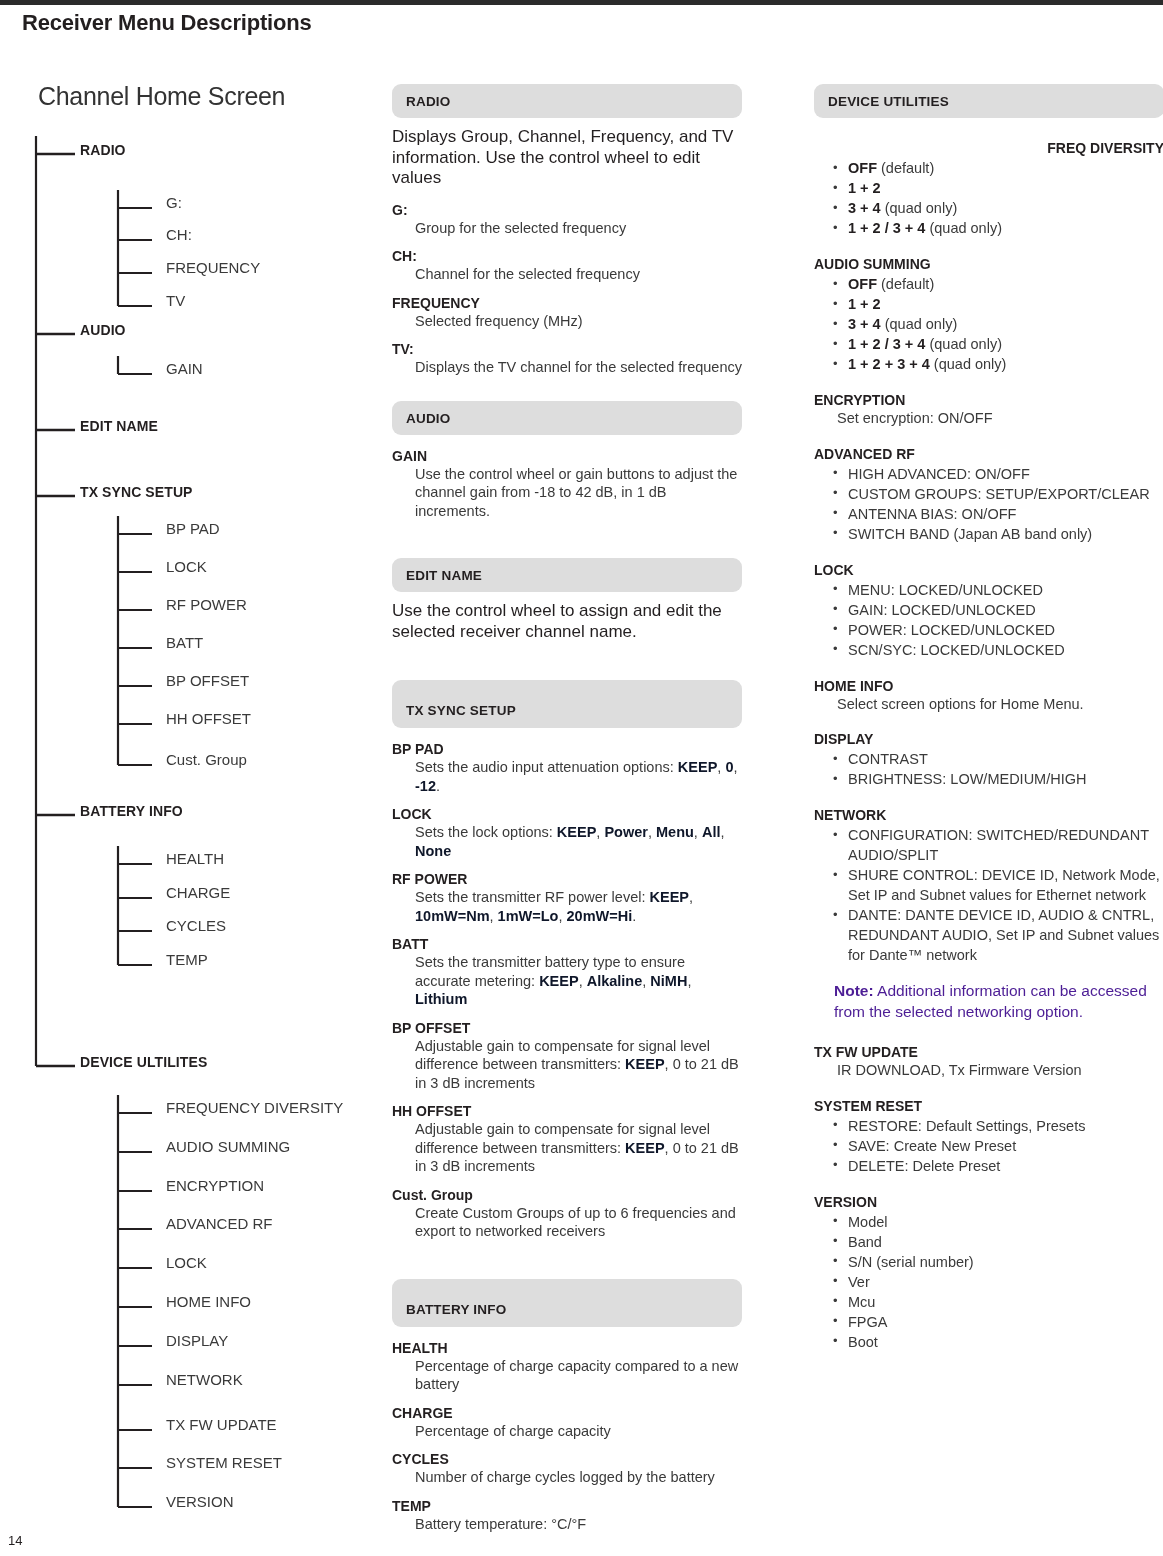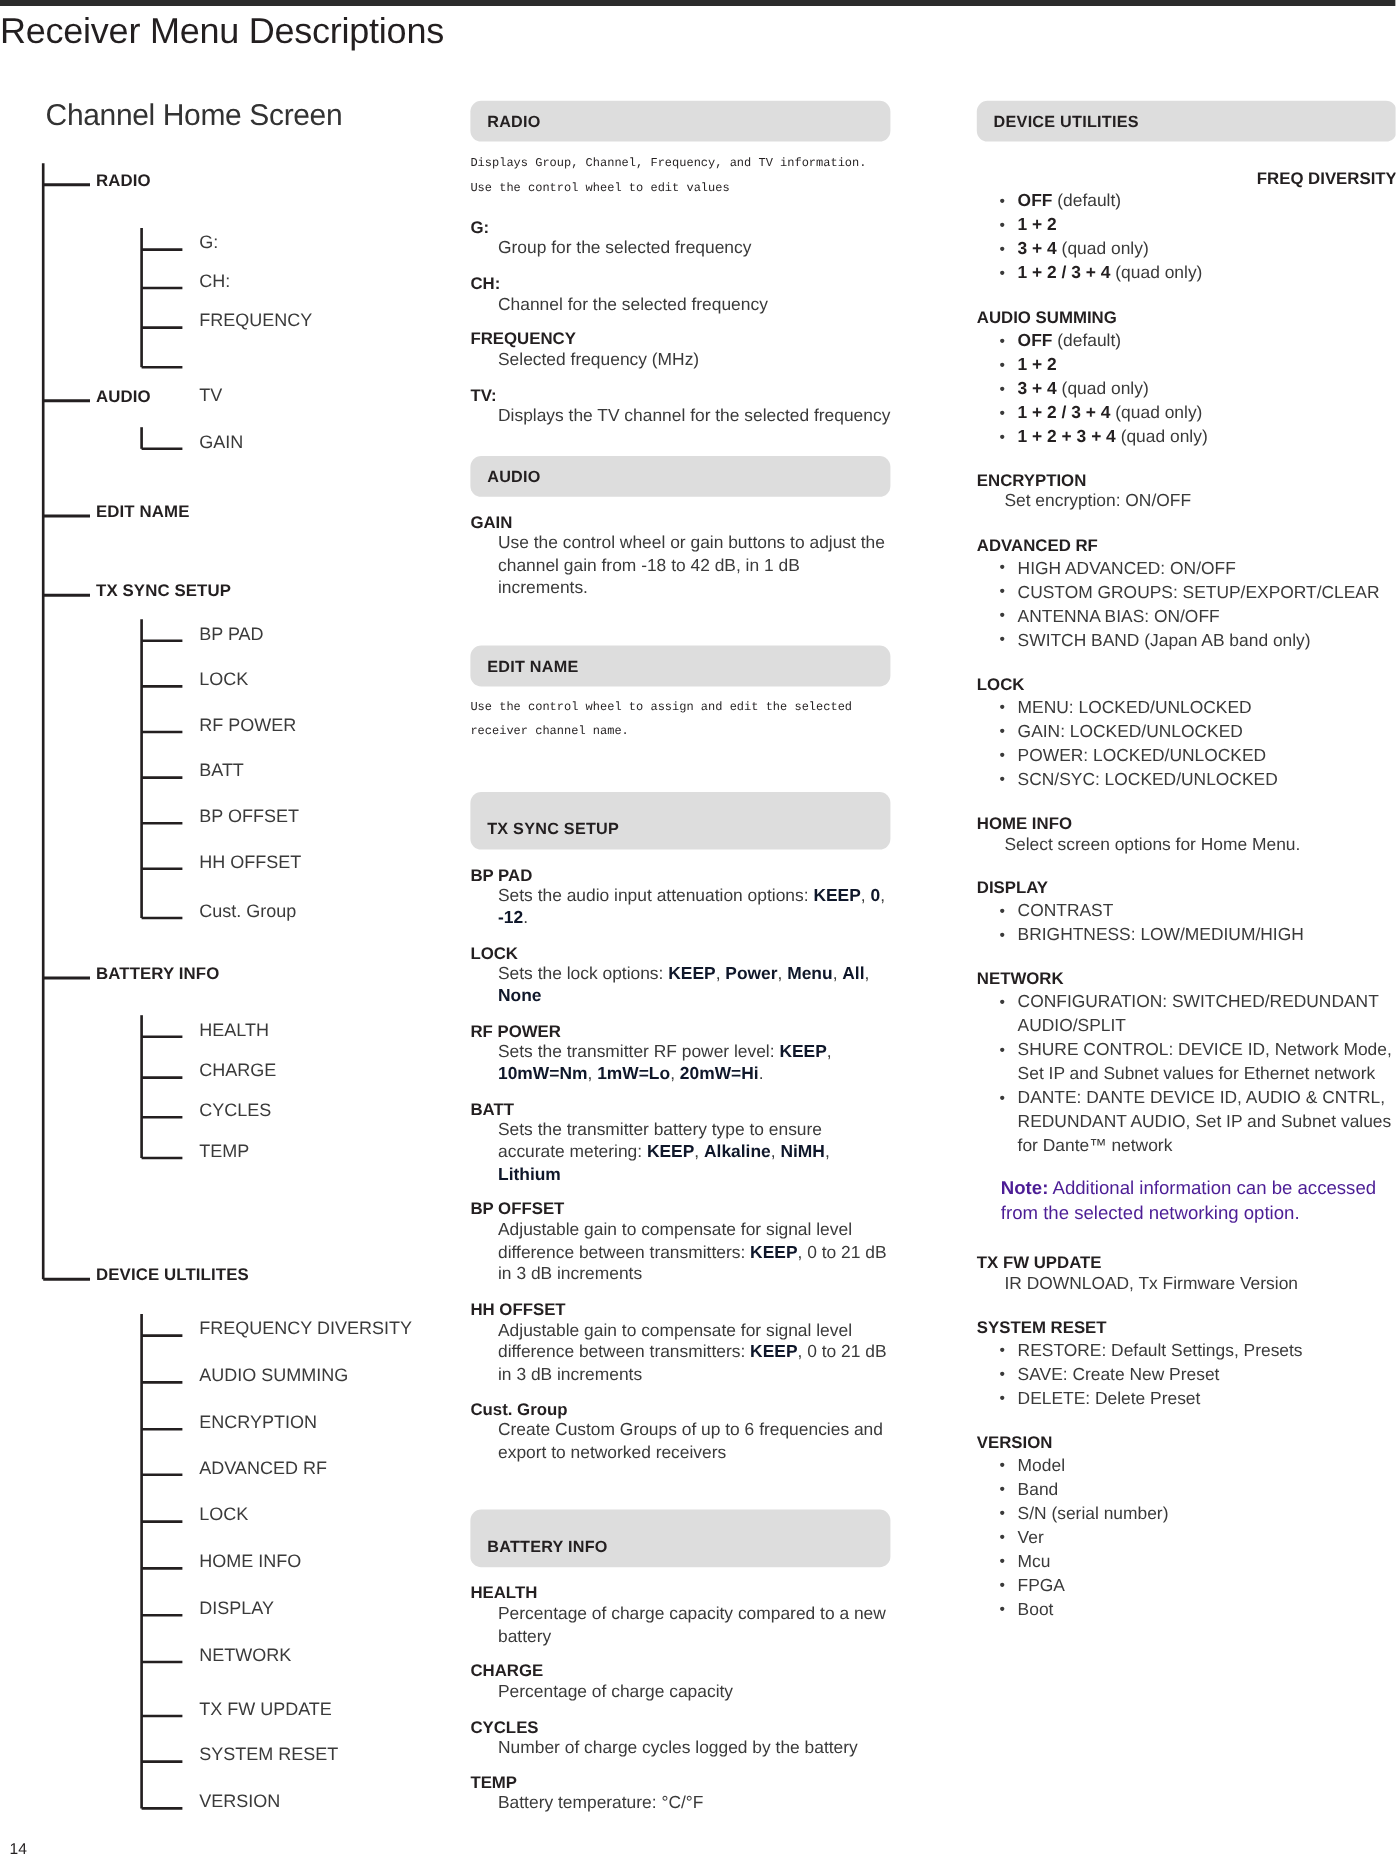--- a/index.html
+++ b/index.html
@@ -8,22 +8,22 @@
     width:1163px; height:1556px;
     background:#ffffff;
     font-family:"Liberation Sans", sans-serif;
     color:#231f20;
     position:relative;
     overflow:hidden;
   }
   .topbar { position:absolute; top:0; left:0; width:1163px; height:5px; background:#2b2b2b; }
 
   .page-title {
-    position:absolute; top:10px; left:0;
-    font-size:30px; font-weight:normal; letter-spacing:-0.2px;
+    position:absolute; top:10px; left:22px;
+    font-size:22px; font-weight:bold; letter-spacing:-0.2px;
     color:#231f20;
   }
 
   .page-number {
     position:absolute; left:8px; top:1533px;
     font-size:13px; color:#231f20;
   }
 
   
   .tree-col { position:absolute; left:0px; top:70px; width:390px; height:1480px; }
@@ -53,25 +53,24 @@
     font-weight:bold;
     font-size:13.5px;
     letter-spacing:0.2px;
     padding:9px 0 9px 14px;
     display:flex; align-items:flex-end;
     height:34px;
   }
   .sect-head.tall { height:48px; padding-bottom:10px; }
 
   .body-para {
-    font-size:10px;
+    font-size:17px;
     line-height:20.5px;
     color:#231f20;
     margin-top:9px;
-    font-family:Liberation Mono, monospace;
   }
 
   .term {
     font-size:14px;
     font-weight:bold;
     color:#231f20;
     margin-top:11px;
     line-height:16px;
   }
   .term.first { margin-top:13px; }
@@ -161,21 +160,21 @@
       <line x1="36" y1="360" x2="75" y2="360" stroke="#231f20" stroke-width="2.6"></line>
       <line x1="36" y1="426" x2="75" y2="426" stroke="#231f20" stroke-width="2.6"></line>
       <line x1="36" y1="745" x2="75" y2="745" stroke="#231f20" stroke-width="2.6"></line>
       <line x1="36" y1="996" x2="75" y2="996" stroke="#231f20" stroke-width="2.6"></line>
     </svg>
   <div id="tree-labels">
       <div class="tlabel lvl1" style="left: 80px; top: 73px;">RADIO</div>
       <div class="tlabel lvl2" style="left: 166px; top: 125px;">G:</div>
       <div class="tlabel lvl2" style="left: 166px; top: 157px;">CH:</div>
       <div class="tlabel lvl2" style="left: 166px; top: 190px;">FREQUENCY</div>
-      <div class="tlabel lvl2" style="left: 166px; top: 223px; margin-top: 29px;">TV</div>
+      <div class="tlabel lvl2" style="left: 166px; top: 223px;">TV</div>
       <div class="tlabel lvl1" style="left: 80px; top: 253px;">AUDIO</div>
       <div class="tlabel lvl2" style="left: 166px; top: 291px;">GAIN</div>
       <div class="tlabel lvl1" style="left: 80px; top: 349px;">EDIT NAME</div>
       <div class="tlabel lvl1" style="left: 80px; top: 415px;">TX SYNC SETUP</div>
       <div class="tlabel lvl2" style="left: 166px; top: 451px;">BP PAD</div>
       <div class="tlabel lvl2" style="left: 166px; top: 489px;">LOCK</div>
       <div class="tlabel lvl2" style="left: 166px; top: 527px;">RF POWER</div>
       <div class="tlabel lvl2" style="left: 166px; top: 565px;">BATT</div>
       <div class="tlabel lvl2" style="left: 166px; top: 603px;">BP OFFSET</div>
       <div class="tlabel lvl2" style="left: 166px; top: 641px;">HH OFFSET</div>

